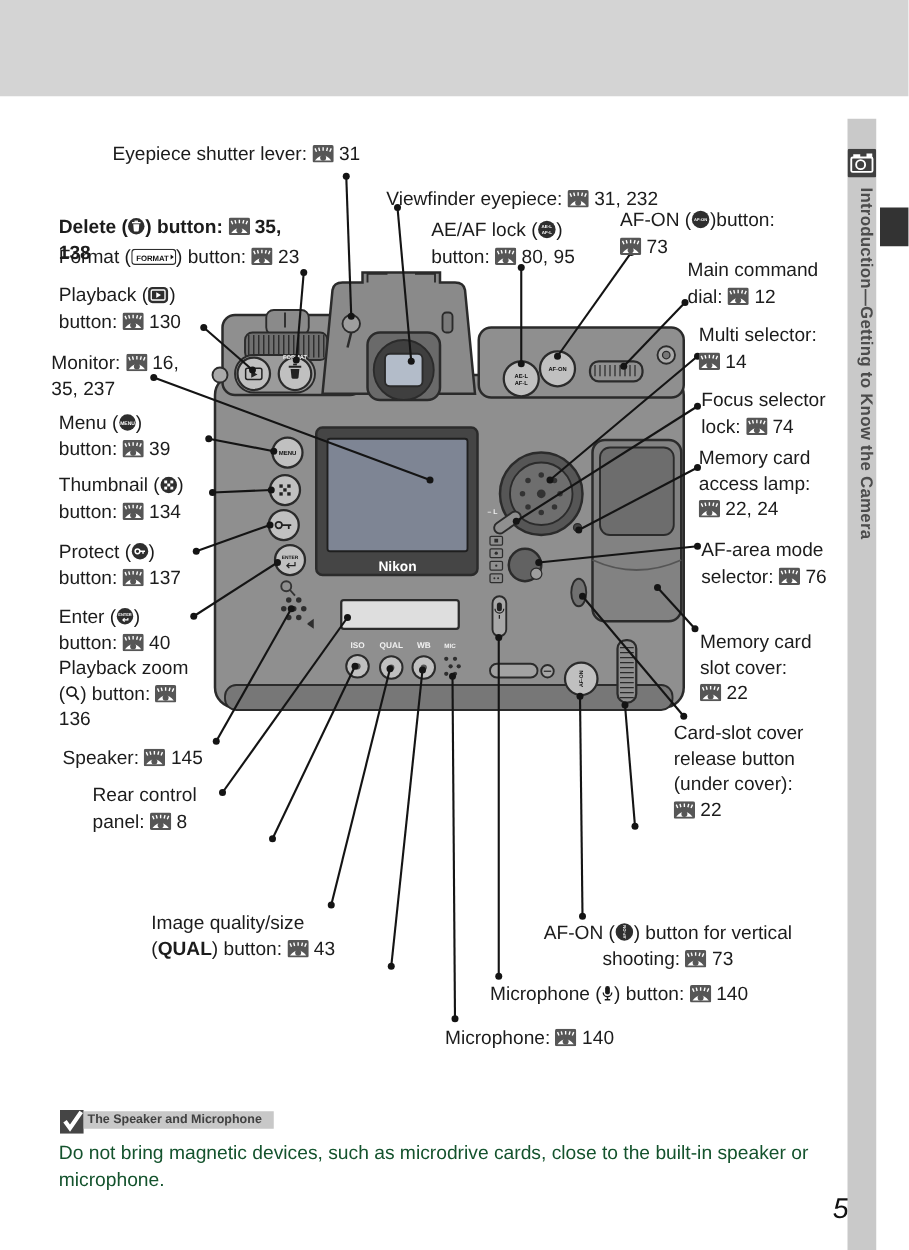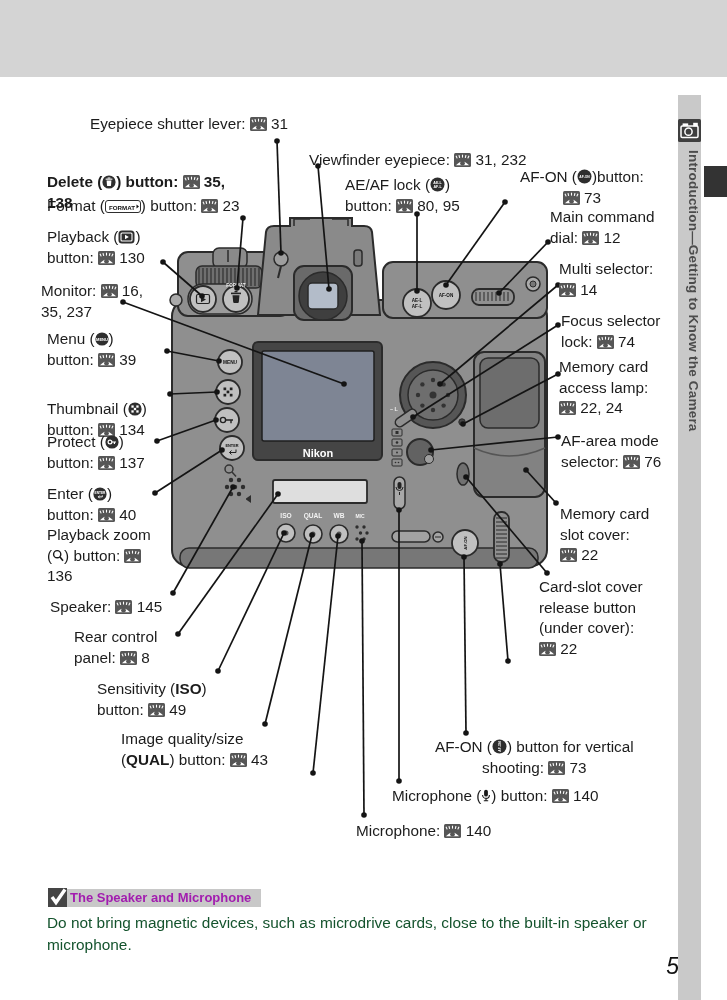--- a/index.html
+++ b/index.html
@@ -20,21 +20,21 @@
   .side-icon{position:absolute;left:678px;top:119px;width:23px;height:23px;}
   .side-title{
     position:absolute;left:678px;top:150px;width:23px;height:560px;
     writing-mode:vertical-rl;font-size:13.5px;font-weight:bold;color:#4c4c4c;
     letter-spacing:0.2px;white-space:nowrap;text-align:left;
   }
   .side-tab{position:absolute;left:704px;top:166px;width:23px;height:31px;background:var(--tab,#333333);}
   
   .note-icon{position:absolute;left:48px;top:888px;width:19px;height:19px;}
   .note-title{
-    position:absolute;left:67px;top:889px;font-size:13px;font-weight:bold;color:#a21caf;
+    position:absolute;left:67px;top:889px;font-size:10px;font-weight:bold;color:#404040;
     background:var(--highlight,#c8c8c8);padding:1px 10px 2px 3px;white-space:nowrap;
   }
   .note-body{position:absolute;left:47px;top:912px;width:655px;font-size:15.4px;line-height:21.5px;color:#14532d;}
   .pagenum{position:absolute;left:655px;top:953px;width:24px;font-size:23px;font-style:italic;color:#111;text-align:right;}
 </style>
 </head>
 <body>
 
 <div id="page">
   <div class="topbar"></div>
@@ -366,21 +366,21 @@
           <g stroke="#fff" stroke-width="1.1" fill="none">
             <path d="M3.2 5.4 L2 2.7"></path>
             <path d="M5.7 4.8 L5 2.1"></path>
             <path d="M8.5 4.6 L8.5 1.7"></path>
             <path d="M11.3 4.8 L12 2.1"></path>
             <path d="M13.8 5.4 L15 2.7"></path>
           </g>
           <path d="M2 12.3 Q8.5 4.6 15 12.3 Z" fill="#fff"></path>
           <circle cx="8.5" cy="10.2" r="2.4" fill="#565656"></circle>
         </svg> 39</div>
-      <div class="label" style="left: 47px; top: 379px; margin-top: 20px;">Thumbnail (<svg class="tok" width="14" height="14" viewBox="0 0 14 14">
+      <div class="label" style="left: 47px; top: 379px;">Thumbnail (<svg class="tok" width="14" height="14" viewBox="0 0 14 14">
           <circle cx="7" cy="7" r="6.6" fill="#2e2e2e"></circle>
           <g fill="#fff">
             <rect x="3.4" y="3.4" width="2.3" height="2.3"></rect>
             <rect x="8.3" y="3.4" width="2.3" height="2.3"></rect>
             <rect x="5.85" y="5.85" width="2.3" height="2.3"></rect>
             <rect x="3.4" y="8.3" width="2.3" height="2.3"></rect>
             <rect x="8.3" y="8.3" width="2.3" height="2.3"></rect>
           </g>
         </svg>)<br>button: <svg class="tok" width="17" height="14" viewBox="0 0 17 14">
           <rect width="17" height="14" rx="1.5" fill="#565656"></rect>
@@ -457,32 +457,20 @@
           <g stroke="#fff" stroke-width="1.1" fill="none">
             <path d="M3.2 5.4 L2 2.7"></path>
             <path d="M5.7 4.8 L5 2.1"></path>
             <path d="M8.5 4.6 L8.5 1.7"></path>
             <path d="M11.3 4.8 L12 2.1"></path>
             <path d="M13.8 5.4 L15 2.7"></path>
           </g>
           <path d="M2 12.3 Q8.5 4.6 15 12.3 Z" fill="#fff"></path>
           <circle cx="8.5" cy="10.2" r="2.4" fill="#565656"></circle>
         </svg> 8</div>
-      <div class="label" style="left: 97px; top: 679px;">Sensitivity (<b>ISO</b>)<br>button: <svg class="tok" width="17" height="14" viewBox="0 0 17 14">
-          <rect width="17" height="14" rx="1.5" fill="#565656"></rect>
-          <g stroke="#fff" stroke-width="1.1" fill="none">
-            <path d="M3.2 5.4 L2 2.7"></path>
-            <path d="M5.7 4.8 L5 2.1"></path>
-            <path d="M8.5 4.6 L8.5 1.7"></path>
-            <path d="M11.3 4.8 L12 2.1"></path>
-            <path d="M13.8 5.4 L15 2.7"></path>
-          </g>
-          <path d="M2 12.3 Q8.5 4.6 15 12.3 Z" fill="#fff"></path>
-          <circle cx="8.5" cy="10.2" r="2.4" fill="#565656"></circle>
-        </svg> 49</div>
       <div class="label" style="left: 121px; top: 729px;">Image quality/size<br>(<b>QUAL</b>) button: <svg class="tok" width="17" height="14" viewBox="0 0 17 14">
           <rect width="17" height="14" rx="1.5" fill="#565656"></rect>
           <g stroke="#fff" stroke-width="1.1" fill="none">
             <path d="M3.2 5.4 L2 2.7"></path>
             <path d="M5.7 4.8 L5 2.1"></path>
             <path d="M8.5 4.6 L8.5 1.7"></path>
             <path d="M11.3 4.8 L12 2.1"></path>
             <path d="M13.8 5.4 L15 2.7"></path>
           </g>
           <path d="M2 12.3 Q8.5 4.6 15 12.3 Z" fill="#fff"></path>
@@ -536,21 +524,21 @@
           <g stroke="#fff" stroke-width="1.1" fill="none">
             <path d="M3.2 5.4 L2 2.7"></path>
             <path d="M5.7 4.8 L5 2.1"></path>
             <path d="M8.5 4.6 L8.5 1.7"></path>
             <path d="M11.3 4.8 L12 2.1"></path>
             <path d="M13.8 5.4 L15 2.7"></path>
           </g>
           <path d="M2 12.3 Q8.5 4.6 15 12.3 Z" fill="#fff"></path>
           <circle cx="8.5" cy="10.2" r="2.4" fill="#565656"></circle>
         </svg> 80, 95</div>
-      <div class="label" style="left: 520px; top: 167px; text-align: center;">AF-ON (<svg class="tok" width="15" height="15" viewBox="0 0 15 15">
+      <div class="label" style="left: 496px; top: 167px;">AF-ON (<svg class="tok" width="15" height="15" viewBox="0 0 15 15">
           <circle cx="7.5" cy="7.5" r="7" fill="#2e2e2e"></circle>
           <text x="7.5" y="8.8" font-size="3.3" font-family="Liberation Sans, sans-serif" font-weight="bold" text-anchor="middle" fill="#fff">AF-ON</text>
         </svg>)button:<br><svg class="tok" width="17" height="14" viewBox="0 0 17 14">
           <rect width="17" height="14" rx="1.5" fill="#565656"></rect>
           <g stroke="#fff" stroke-width="1.1" fill="none">
             <path d="M3.2 5.4 L2 2.7"></path>
             <path d="M5.7 4.8 L5 2.1"></path>
             <path d="M8.5 4.6 L8.5 1.7"></path>
             <path d="M11.3 4.8 L12 2.1"></path>
             <path d="M13.8 5.4 L15 2.7"></path>

